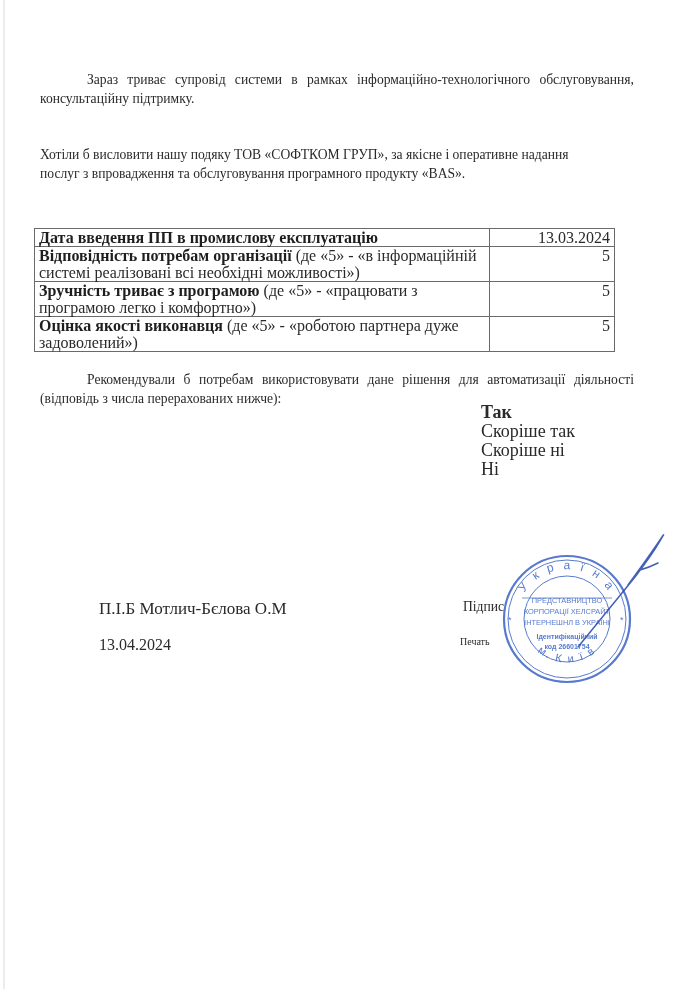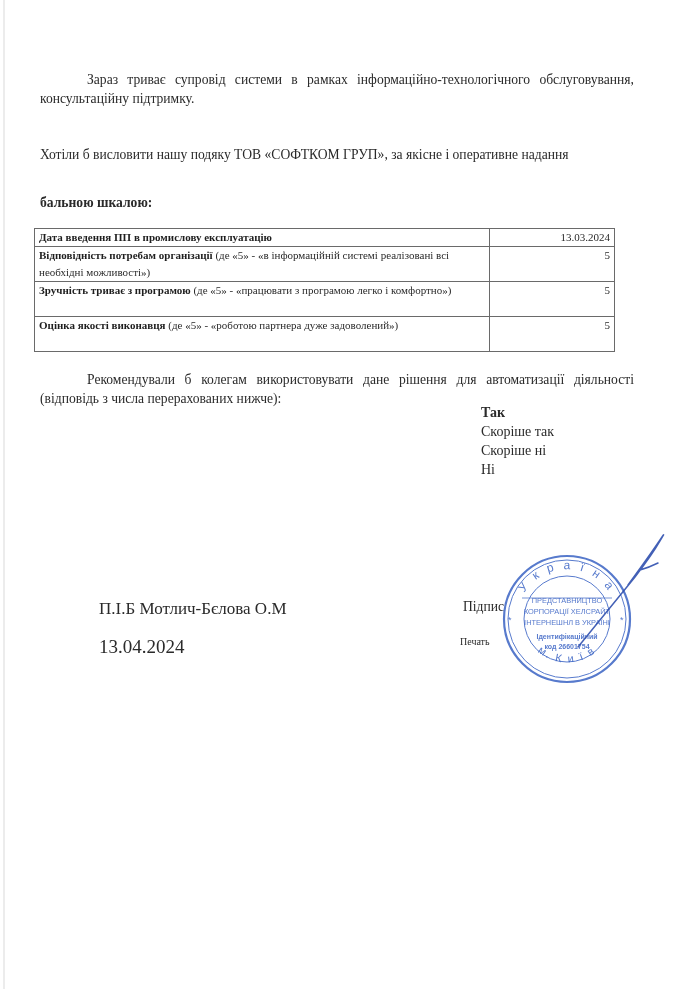--- a/index.html
+++ b/index.html
@@ -13,56 +13,56 @@
     .justify { text-align: justify; text-align-last: justify; }
     .last { text-align: left; text-align-last: left; }
     b { font-weight: bold; color: #1e1e1e; }
 
     #para1 { left: 40px; top: 70px; width: 594px; }
     #para2 { left: 40px; top: 145px; width: 594px; }
     #heading { left: 40px; top: 193px; width: 594px; font-weight: bold; }
 
     table.rating {
       position: absolute; left: 34px; top: 228px; width: 581px;
-      border-collapse: collapse; font-size: 11px; line-height: 17px;
+      border-collapse: collapse; font-size: 16px; line-height: 17px;
     }
     table.rating td { border: 1px solid #6a6a6a; padding: 0 4px; vertical-align: top; }
     table.rating td.val { width: 116px; text-align: right; }
     table.rating tr.r1 td { height: 16px; }
     table.rating tr.r2 td { height: 34px; }
 
     #para3 { left: 40px; top: 370px; width: 594px; }
-    .options { position: absolute; left: 481px; top: 403px; font-size: 14px; line-height: 19px; }
+    .options { position: absolute; left: 481px; top: 403px; font-size: 18px; line-height: 19px; }
     .options div { white-space: nowrap; }
 
     .sig-name { position: absolute; left: 99px; top: 599px; font-size: 17px; }
-    .sig-date { position: absolute; left: 99px; top: 636px; font-size: 19px; }
+    .sig-date { position: absolute; left: 99px; top: 636px; font-size: 16px; }
     .sig-label { position: absolute; left: 463px; top: 599px; font-size: 13.6px; }
     .stamp-label { position: absolute; left: 460px; top: 636px; font-size: 10px; }
 
     .stamp { position: absolute; left: 500px; top: 552px; width: 134px; height: 134px; }
     .signature { position: absolute; left: 540px; top: 525px; width: 140px; height: 140px; }
   </style>
 </head>
 <body>
 
 <div class="page">
   <div class="scan-edge"></div>
 
   <div class="p" id="para1">
     <div class="justify" style="text-indent:47px">Зараз триває супровід системи в рамках інформаційно-технологічного обслуговування,</div>
     <div class="last">консультаційну підтримку.</div>
   </div>
 
   <div class="p" id="para2">
     <div class="last">Хотіли б висловити нашу подяку ТОВ «СОФТКОМ ГРУП», за якісне і оперативне надання</div>
+    <div class="last">послуг з впровадження та обслуговування програмного продукту «BAS».</div>
   </div>
 
   <div class="p" id="heading">
-    <div class="last">бальною шкалою:</div>
   </div>
 
   <table class="rating">
     <tbody>
         <tr class="r1">
       <td><b>Дата введення ПП в промислову експлуатацію</b><span></span></td>
       <td class="val">13.03.2024</td>
     </tr>
     <tr class="r2">
       <td><b>Відповідність потребам організації</b><span> (де «5» - «в інформаційній системі реалізовані всі необхідні можливості»)</span></td>
@@ -73,21 +73,21 @@
       <td class="val">5</td>
     </tr>
     <tr class="r2">
       <td><b>Оцінка якості виконавця</b><span> (де «5» - «роботою партнера дуже задоволений»)</span></td>
       <td class="val">5</td>
     </tr>
   </tbody>
     </table>
 
   <div class="p" id="para3">
-    <div class="justify" style="text-indent:47px">Рекомендували б колегам використовувати дане рішення для автоматизації діяльності</div>
+    <div class="justify" style="text-indent:47px">Рекомендували б потребам використовувати дане рішення для автоматизації діяльності</div>
     <div class="last">(відповідь з числа перерахованих нижче):</div>
   </div>
 
   <div class="options">
     <div style="font-weight:bold">Так</div>
     <div>Скоріше так</div>
     <div>Скоріше ні</div>
     <div>Ні</div>
   </div>
 

